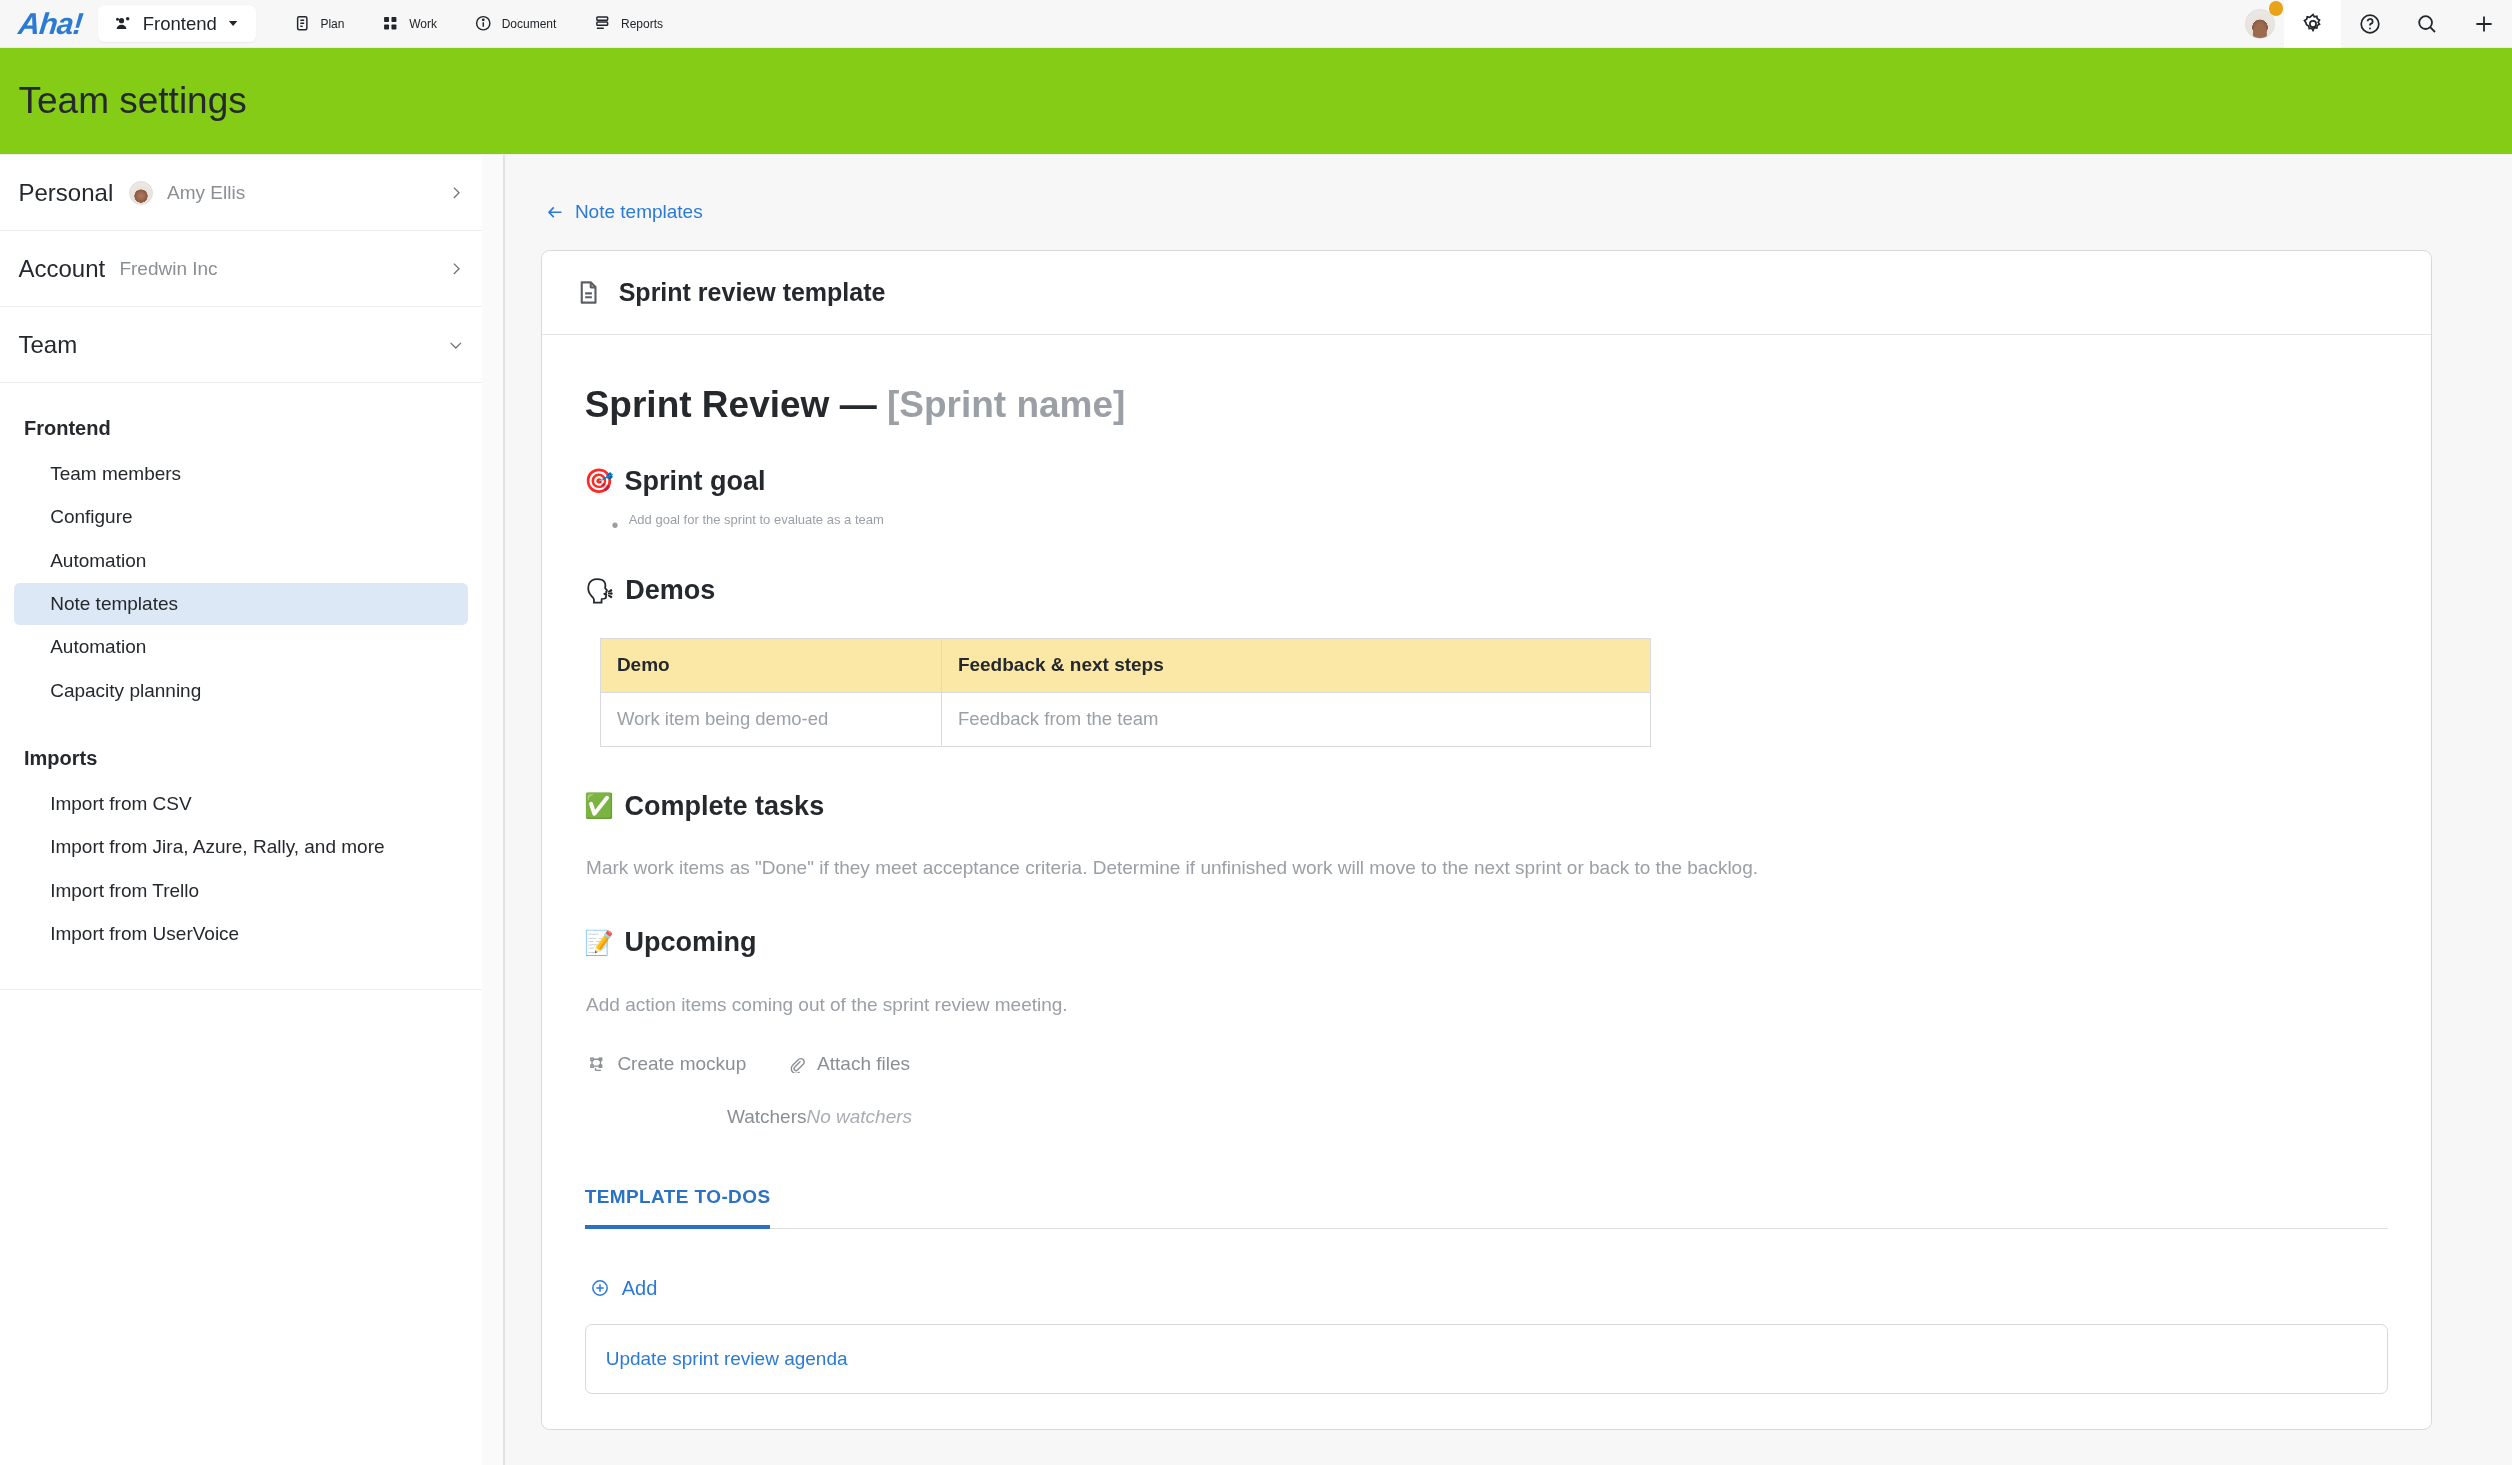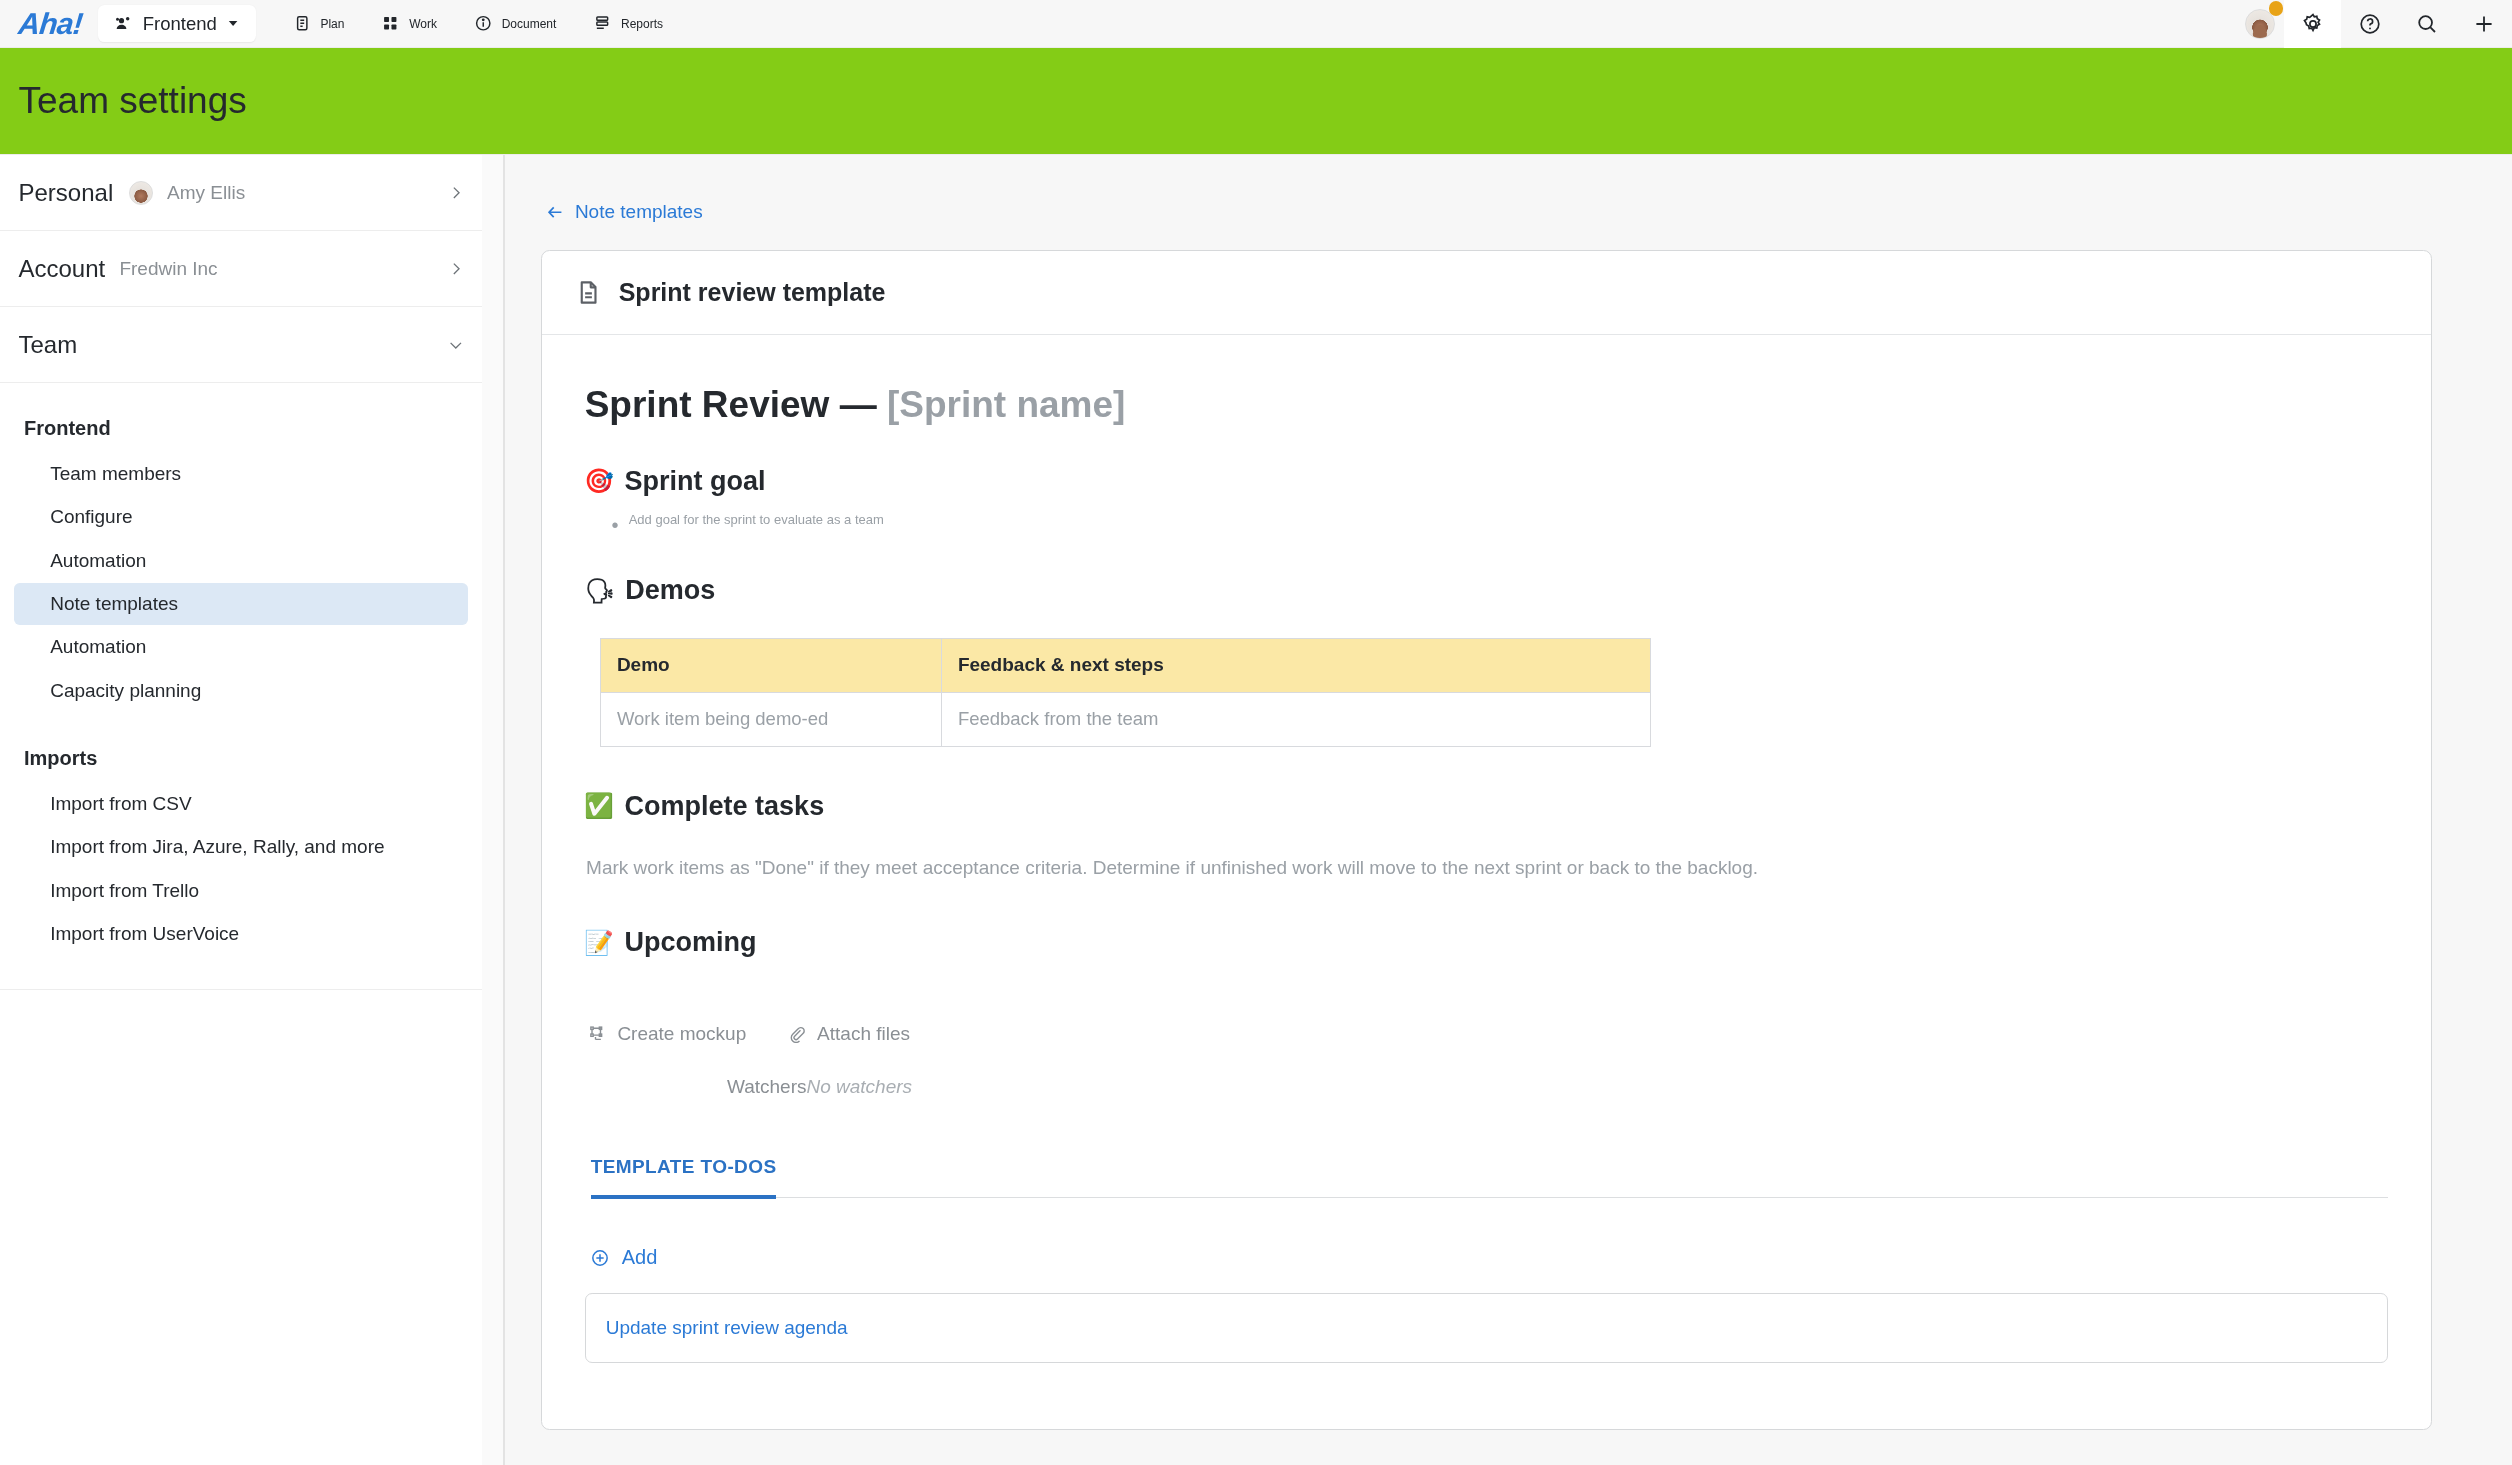--- a/index.html
+++ b/index.html
@@ -219,21 +219,21 @@
 
   .watchers-row {
     display: flex; align-items: center;
     margin: 31px 0 0 2.8px;
     font-size: 19px;
   }
   .watchers-label { color: #8a8f94; width: 219px; text-align: right; }
   .watchers-value { color: #a9aeb3; font-style: italic; }
 
   .tabs {
-    margin: 58px 0 0 6px;
+    margin: 58px 0 0 0;
     border-bottom: 1.4px solid #dcdee0;
     display: flex;
   }
   .tab {
     font-size: 19px; font-weight: 700; color: #2b72c4;
     letter-spacing: 0.4px;
     padding: 0 0 17px 0; margin: 0 0 -1.4px 0;
     border-bottom: 4.3px solid #2b72c4;
     cursor: pointer;
   }
@@ -491,20 +491,21 @@
         <div class="gap-sm"></div>
         <div class="para">Mark work items as "Done" if they meet acceptance criteria. Determine if unfinished work will move to the next sprint or back to the backlog.</div>
 
         <div class="gap-lg"></div>
 
         <div class="h2">
           <span class="emo">📝</span>
           <span>Upcoming</span>
         </div>
         <div class="gap-sm"></div>
+        <div class="para">Add action items coming out of the sprint review meeting.</div>
 
         <div class="actions-row">
           <div class="action">
             <span>
               <svg width="18.5" height="18.5" viewBox="0 0 24 24" fill="none" stroke="#8a8f94" stroke-width="1.8">
                 <rect x="5" y="4" width="3" height="3"></rect>
                   <rect x="16" y="4" width="3" height="3"></rect>
                 <rect x="5" y="13" width="3" height="3"></rect>
                   <rect x="16" y="13" width="3" height="3"></rect>
                 <path d="M8 5.5h8M6.5 7v6M17.5 7v6M8 14.5h8M11 17v3M11 20h7"></path>

